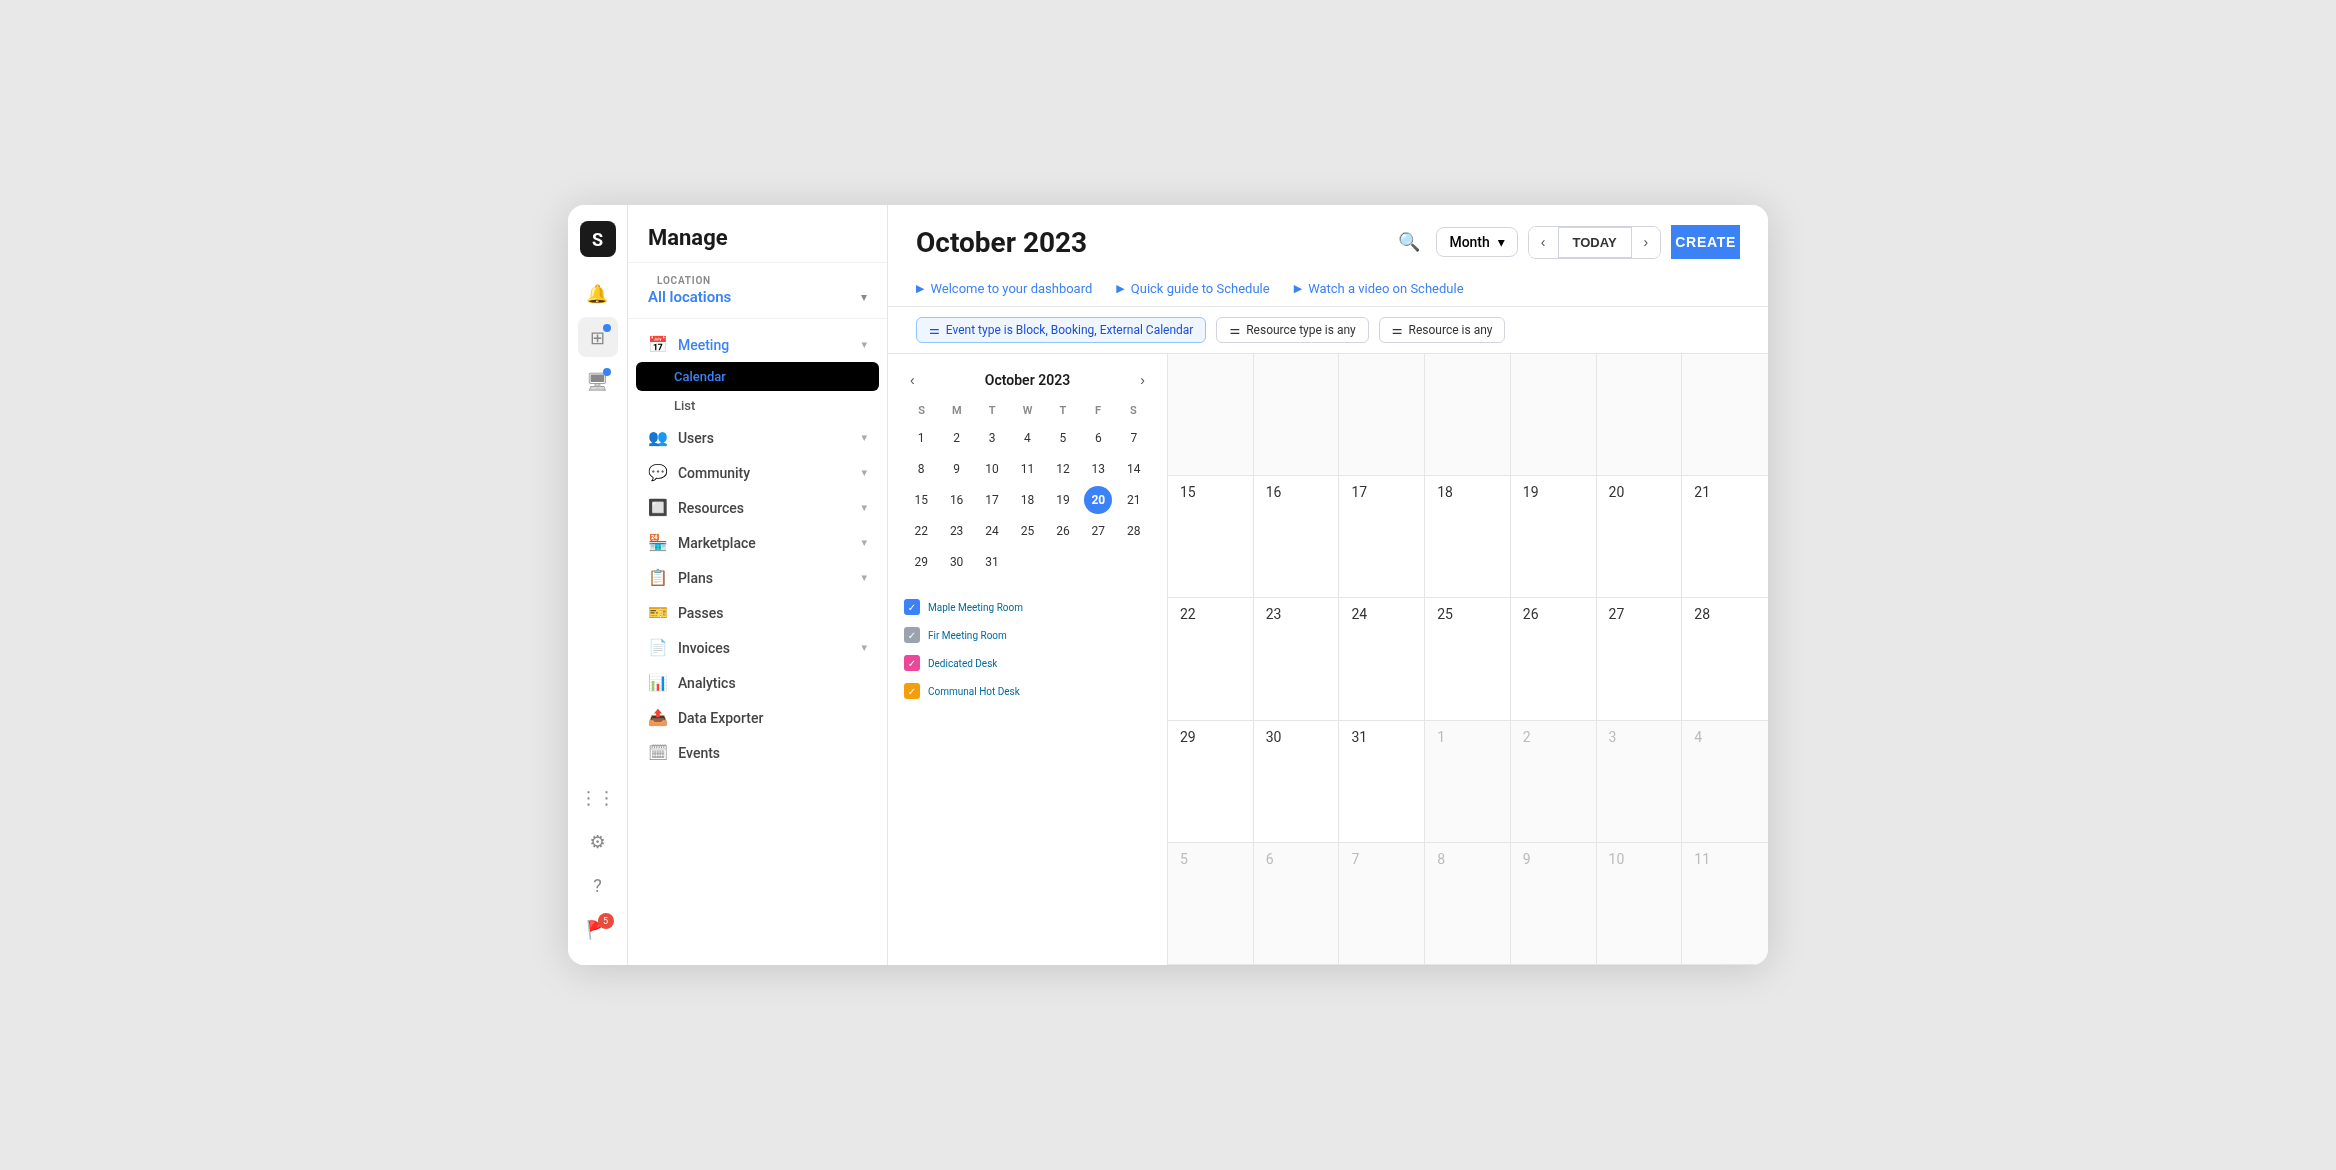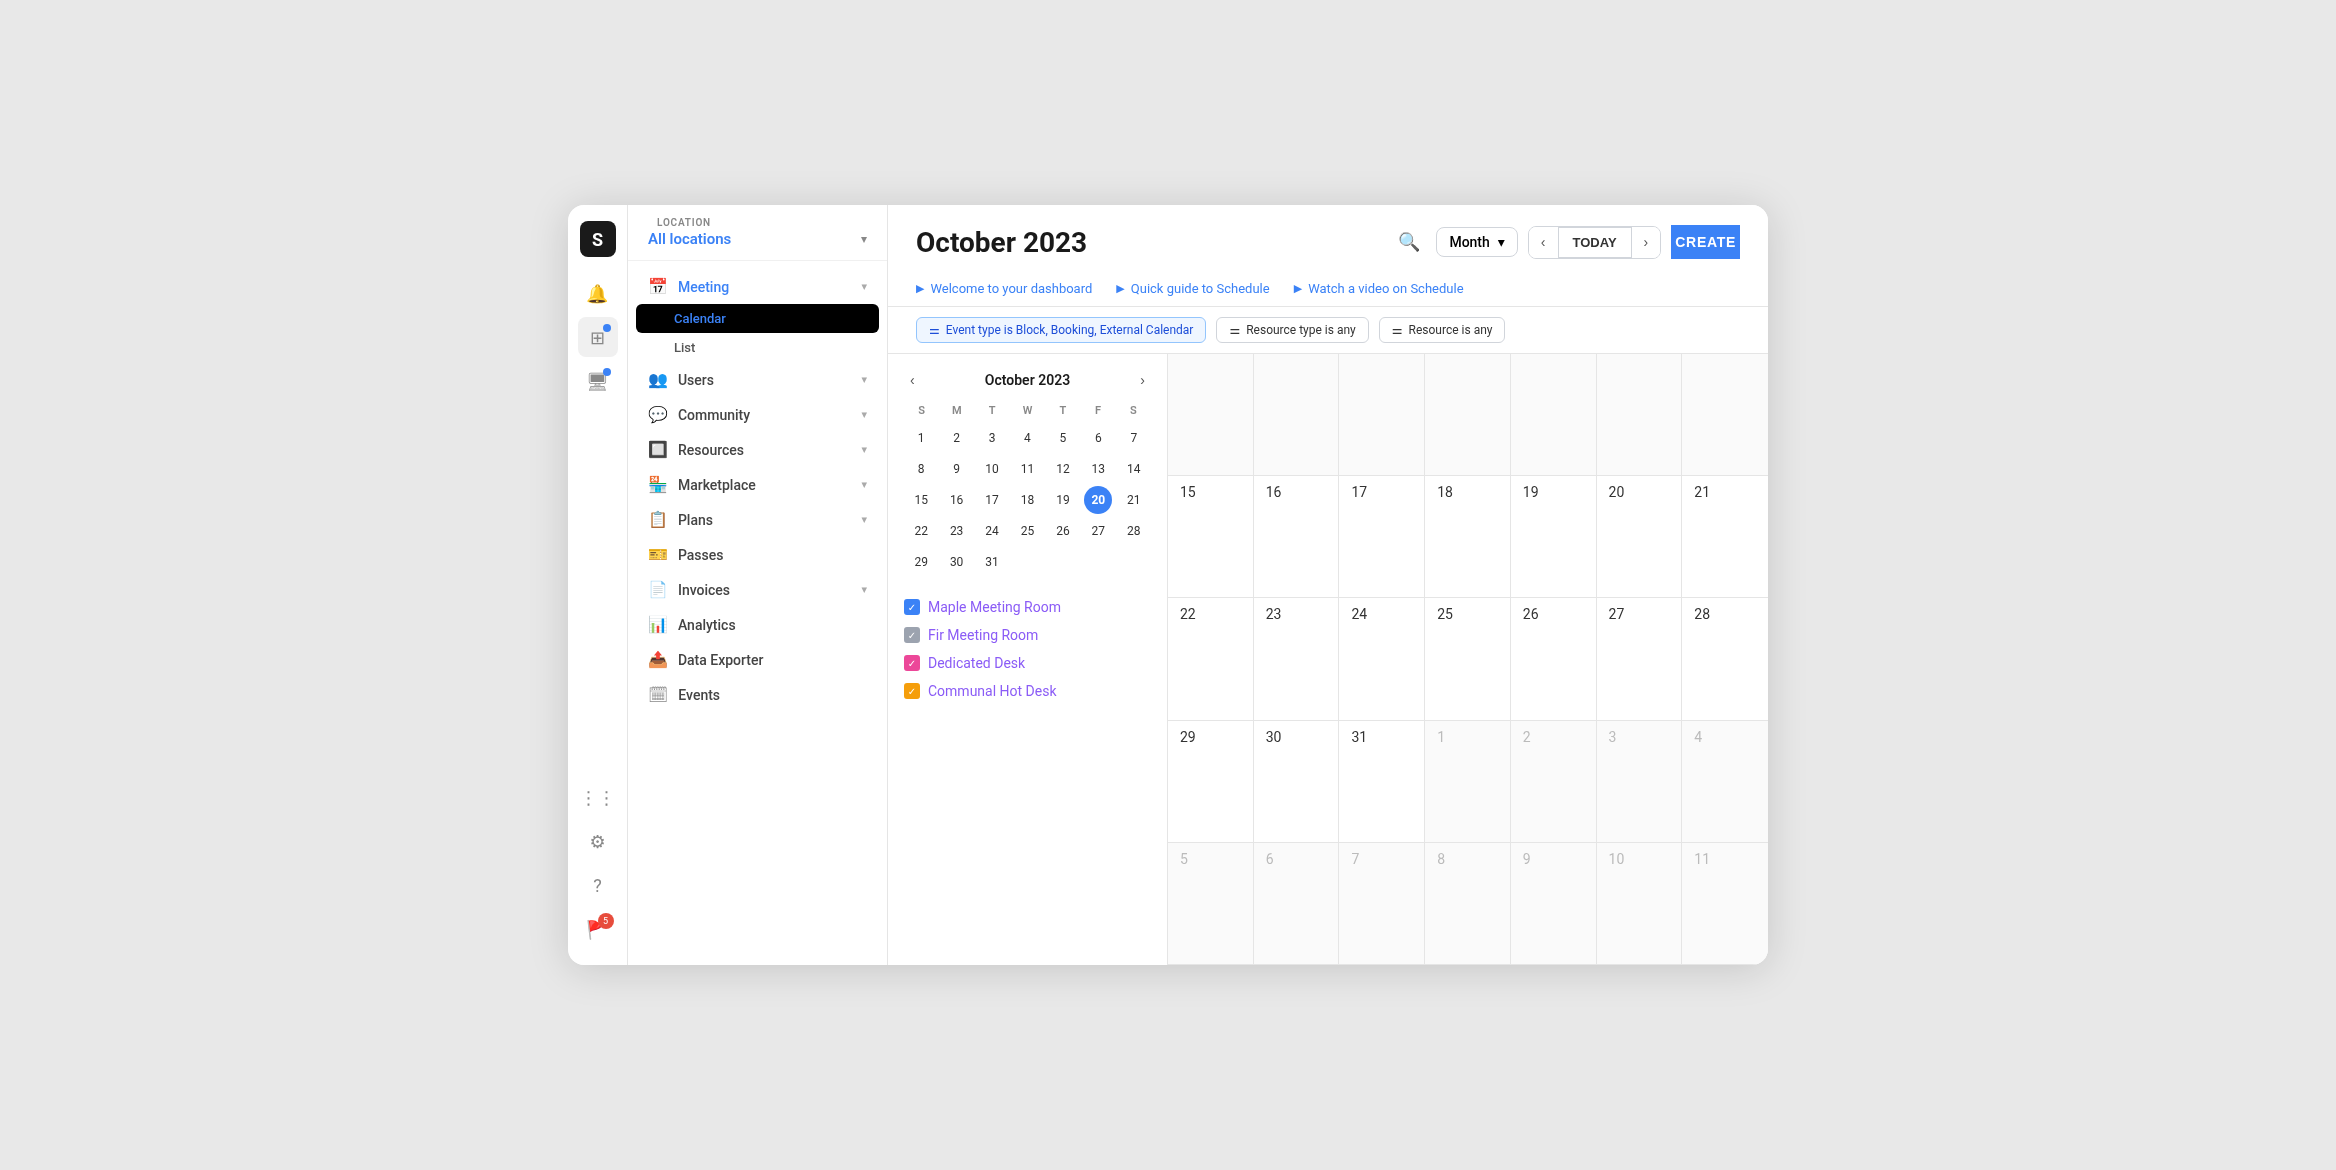--- a/index.html
+++ b/index.html
@@ -382,22 +382,22 @@
       justify-content: center;
       font-size: 10px;
       color: white;
       flex-shrink: 0;
     }
     .resource-checkbox.checked-blue { background: #3b82f6; border-color: #3b82f6; }
     .resource-checkbox.checked-gray { background: #9ca3af; border-color: #9ca3af; }
     .resource-checkbox.checked-pink { background: #ec4899; border-color: #ec4899; }
     .resource-checkbox.checked-orange { background: #f59e0b; border-color: #f59e0b; }
     .resource-label {
-      font-size: 14px;
-      color: #8b5cf6;
+      font-size: 10px;
+      color: #0369a1;
     }
     
     .calendar-grid-area {
       flex: 1;
       overflow: hidden;
       display: flex;
       flex-direction: column;
     }
     .cal-days-header {
       display: grid;
@@ -463,20 +463,23 @@
     <div class="icon-bar-item">⋮⋮</div>
     <div class="icon-bar-item">⚙</div>
     <div class="icon-bar-item">?</div>
     <div class="icon-bar-item" style="position:relative;">
       🚩
       <span class="badge">5</span>
     </div>
   </div>
 
   <div class="sidebar">
+    <div class="sidebar-header">
+      <span class="sidebar-title">Manage</span>
+    </div>
     <div class="location-section">
       <div class="location-label">LOCATION</div>
       <div class="location-value">
         <span class="location-name">All locations</span>
         <span class="chevron-down">▾</span>
       </div>
     </div>
     <div class="nav-section">
 
       <div class="nav-item active">

